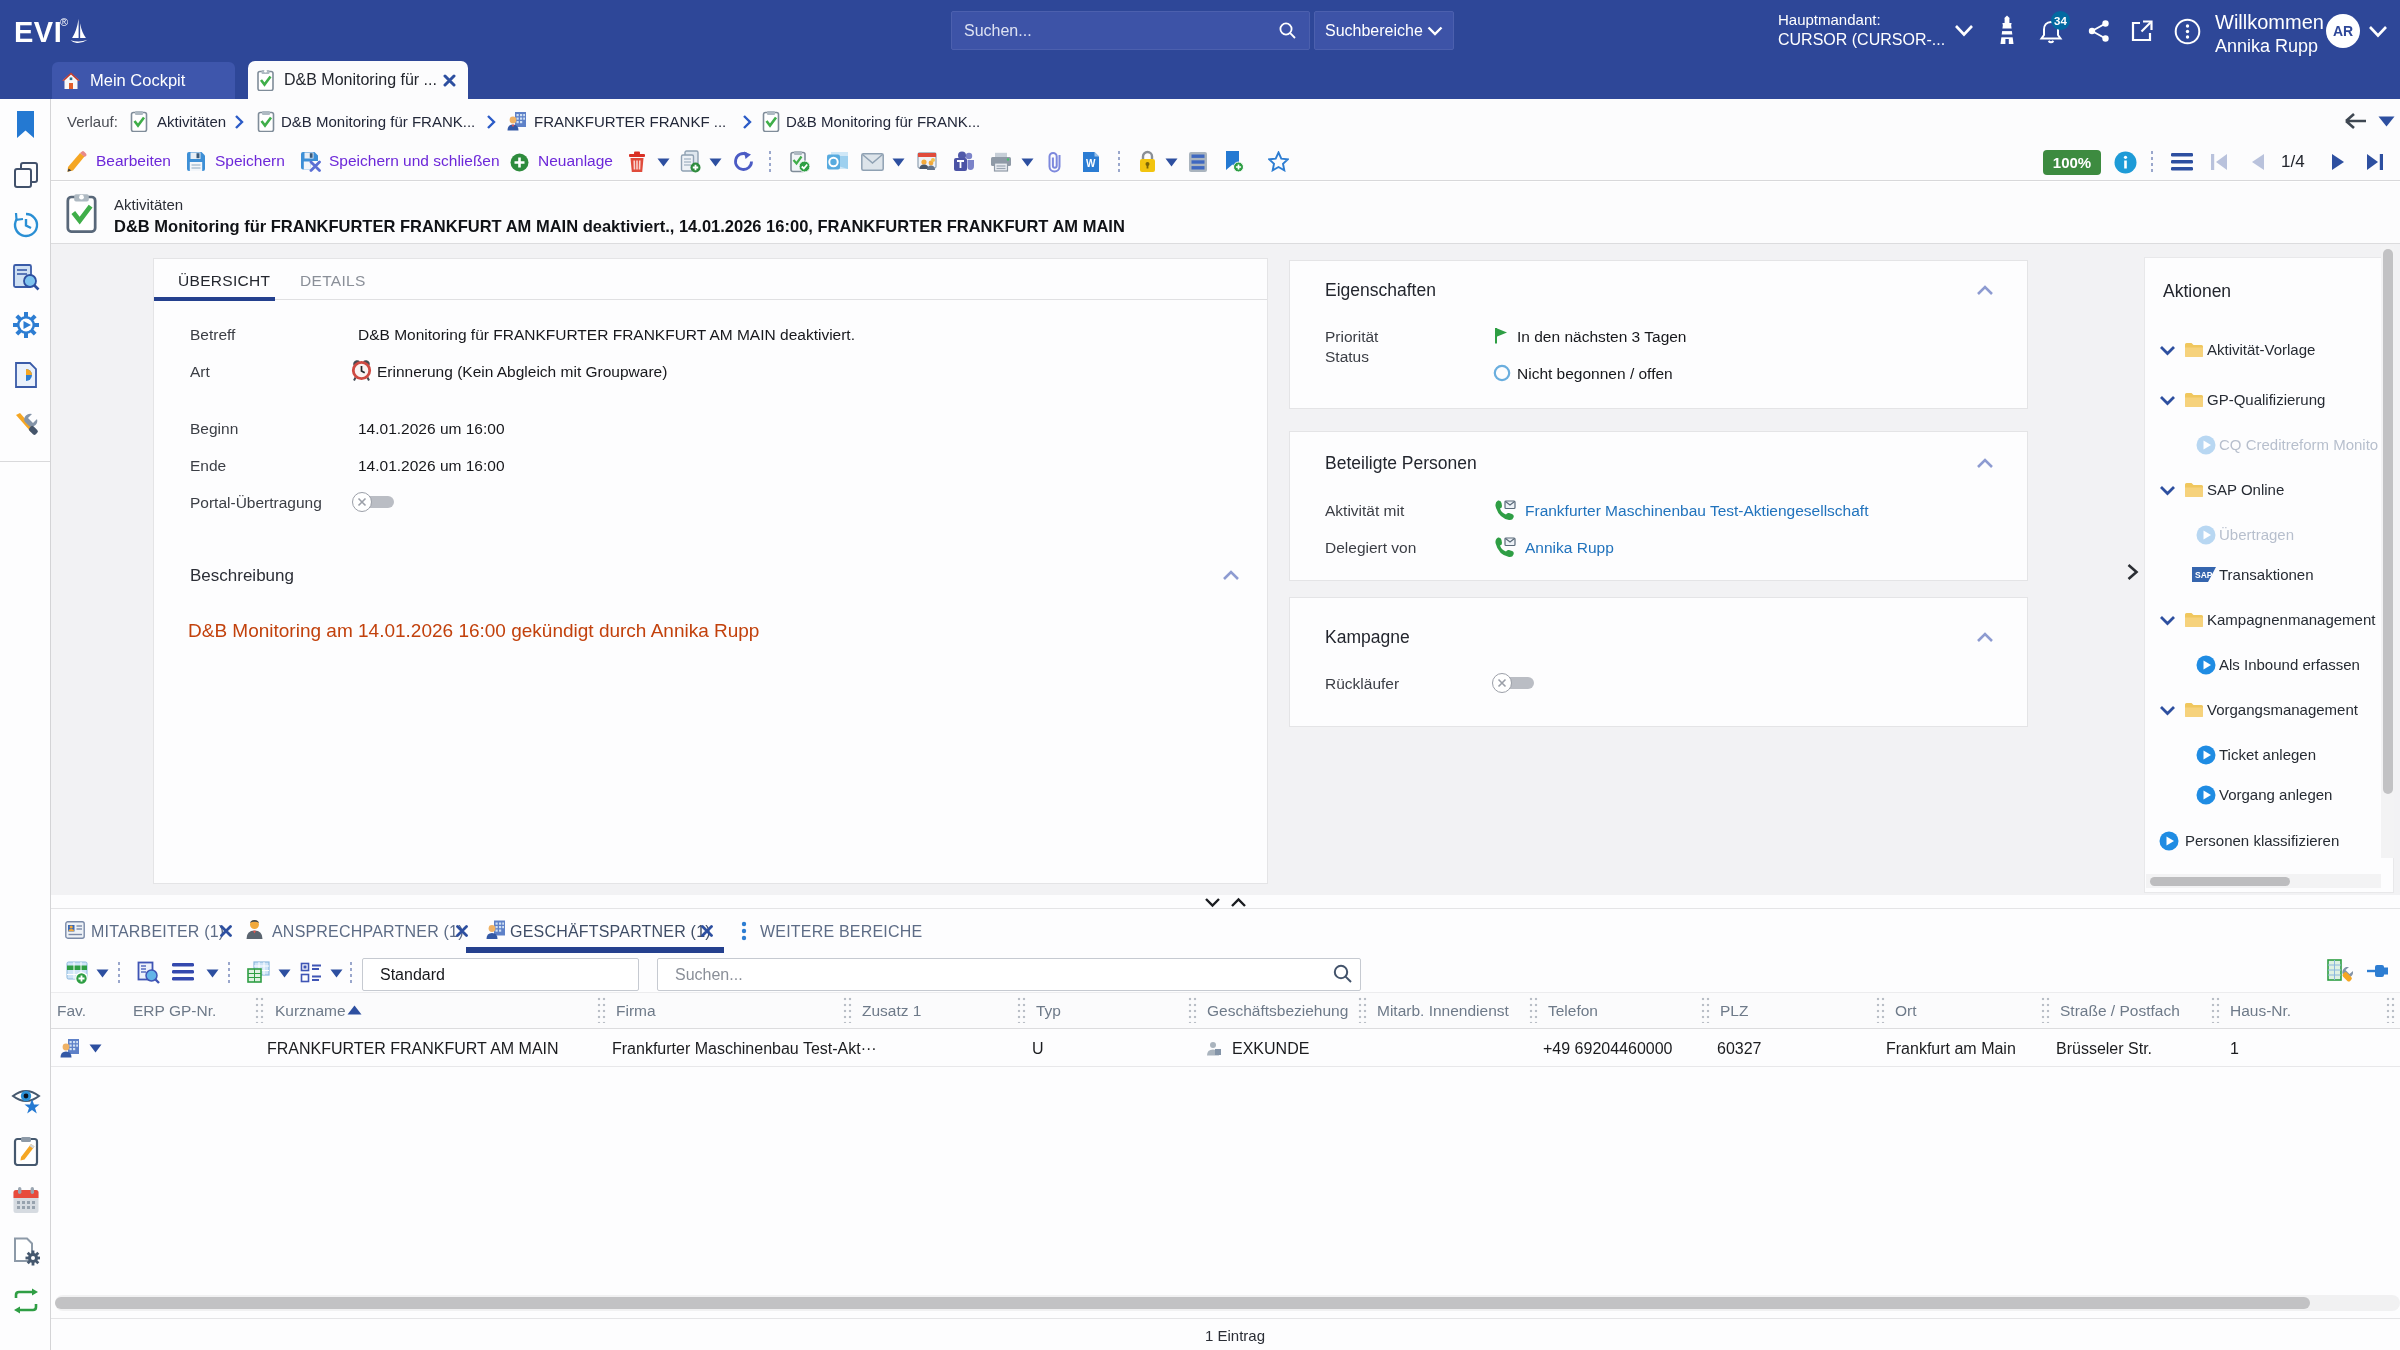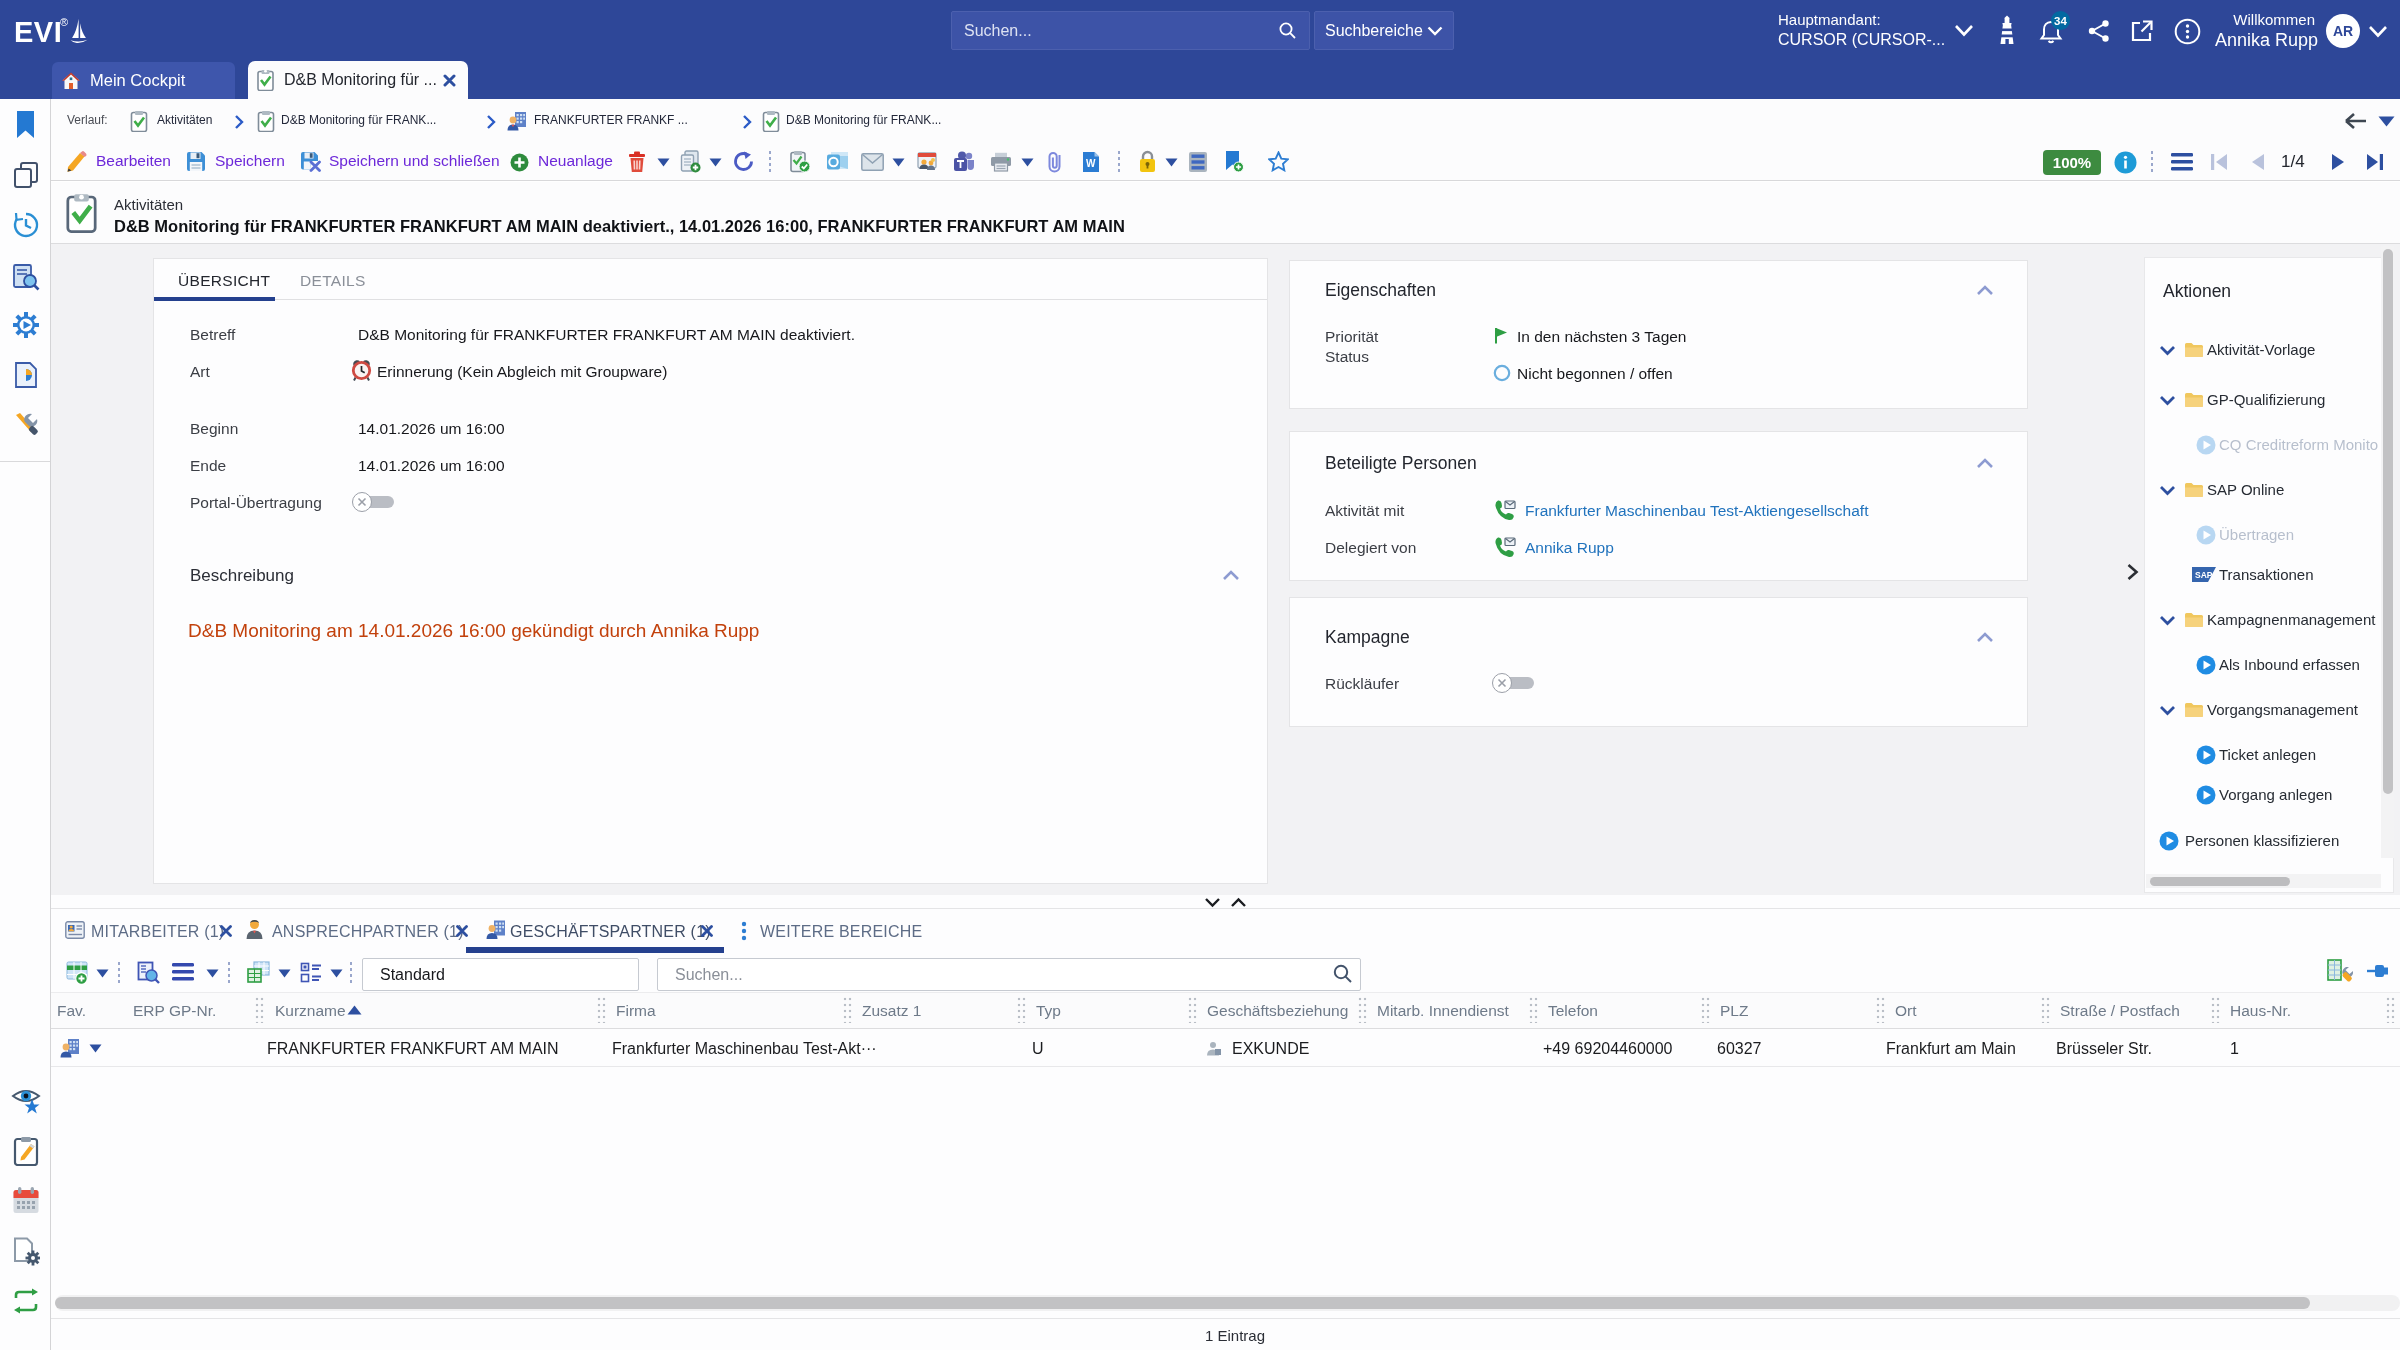--- a/index.html
+++ b/index.html
@@ -9,34 +9,34 @@
 
 .topbar{left:0;top:0;width:2400px;height:99px;background:#2e4798}
 .logo{left:14px;top:16px;color:#fff;font-size:29px;font-weight:700;letter-spacing:0.5px}
 .searchbox{left:951px;top:11px;width:359px;height:39px;background:#3d53a7;border:1px solid #4c60ae;border-radius:2px;color:#dde2f2;font-size:16px;display:flex;align-items:center;padding:0 12px}
 .searchbox .ph{flex:1}
 .suchbereiche{left:1314px;top:11px;width:140px;height:39px;background:#3d53a7;border:1px solid #4c60ae;border-radius:2px;color:#fff;font-size:16px;display:flex;align-items:center;padding:0 10px;justify-content:space-between}
 .hm{left:1778px;top:11px;width:178px;color:#fff}
 .hm .l1{font-size:15px}
 .hm .l2{font-size:16px;margin-top:3px;white-space:nowrap}
 .welcome{left:2215px;top:11px;width:100px;color:#fff;text-align:right}
-.welcome .l1{font-size:15px}
+.welcome .l1{font-size:20px}
 .welcome .l2{font-size:18px;margin-top:2px;white-space:nowrap}
 .avatar{left:2326px;top:14px;width:34px;height:34px;border-radius:50%;background:#fff;color:#2e4798;font-size:14px;font-weight:700;display:flex;align-items:center;justify-content:center}
 
 .tab-cockpit{left:52px;top:62px;width:183px;height:37px;background:#3e56ac;border-radius:6px 6px 0 0;display:flex;align-items:center;color:#fff;font-size:16.5px}
 .tab-active{left:248px;top:61px;width:220px;height:38px;background:#fcfcfd;border-radius:7px 7px 0 0;display:flex;align-items:center;color:#23262e;font-size:16px}
 
 .sidebar{left:0;top:99px;width:51px;height:1251px;background:#fdfdfe;border-right:1px solid #d4d4d6}
 .sb-sep{left:0;top:461px;width:50px;height:1px;background:#d9d9db}
 
 .row-bc{left:51px;top:99px;width:2349px;height:44px;background:#fcfcfd}
 .row-tools{left:51px;top:143px;width:2349px;height:38px;background:#fcfcfd;border-bottom:1px solid #d8d8da}
 .row-title{left:51px;top:182px;width:2349px;height:62px;background:#fcfcfd;border-bottom:1px solid #dcdcde}
-.bc-item{font-size:12px;color:#23283a;white-space:nowrap}
+.bc-item{font-size:15px;color:#23283a;white-space:nowrap}
 .tool-label{font-size:15.5px;color:#6d28d9;white-space:nowrap}
 .vsep{width:2px;height:22px;background-image:repeating-linear-gradient(to bottom,#9aa7cc 0 3px,transparent 3px 6px)}
 .title-small{font-size:15px;color:#2b2e36}
 .title-big{font-size:16.5px;font-weight:700;color:#101216}
 
 .content{left:51px;top:244px;width:2349px;height:651px;background:#f2f2f4}
 .card{position:absolute;background:#fdfdfe;border:1px solid #e4e4e6}
 .card-title{font-size:17.5px;color:#23262e}
 .fieldlabel{font-size:15.5px;color:#3b3e45}
 .fieldvalue{font-size:15.5px;color:#17181c}

